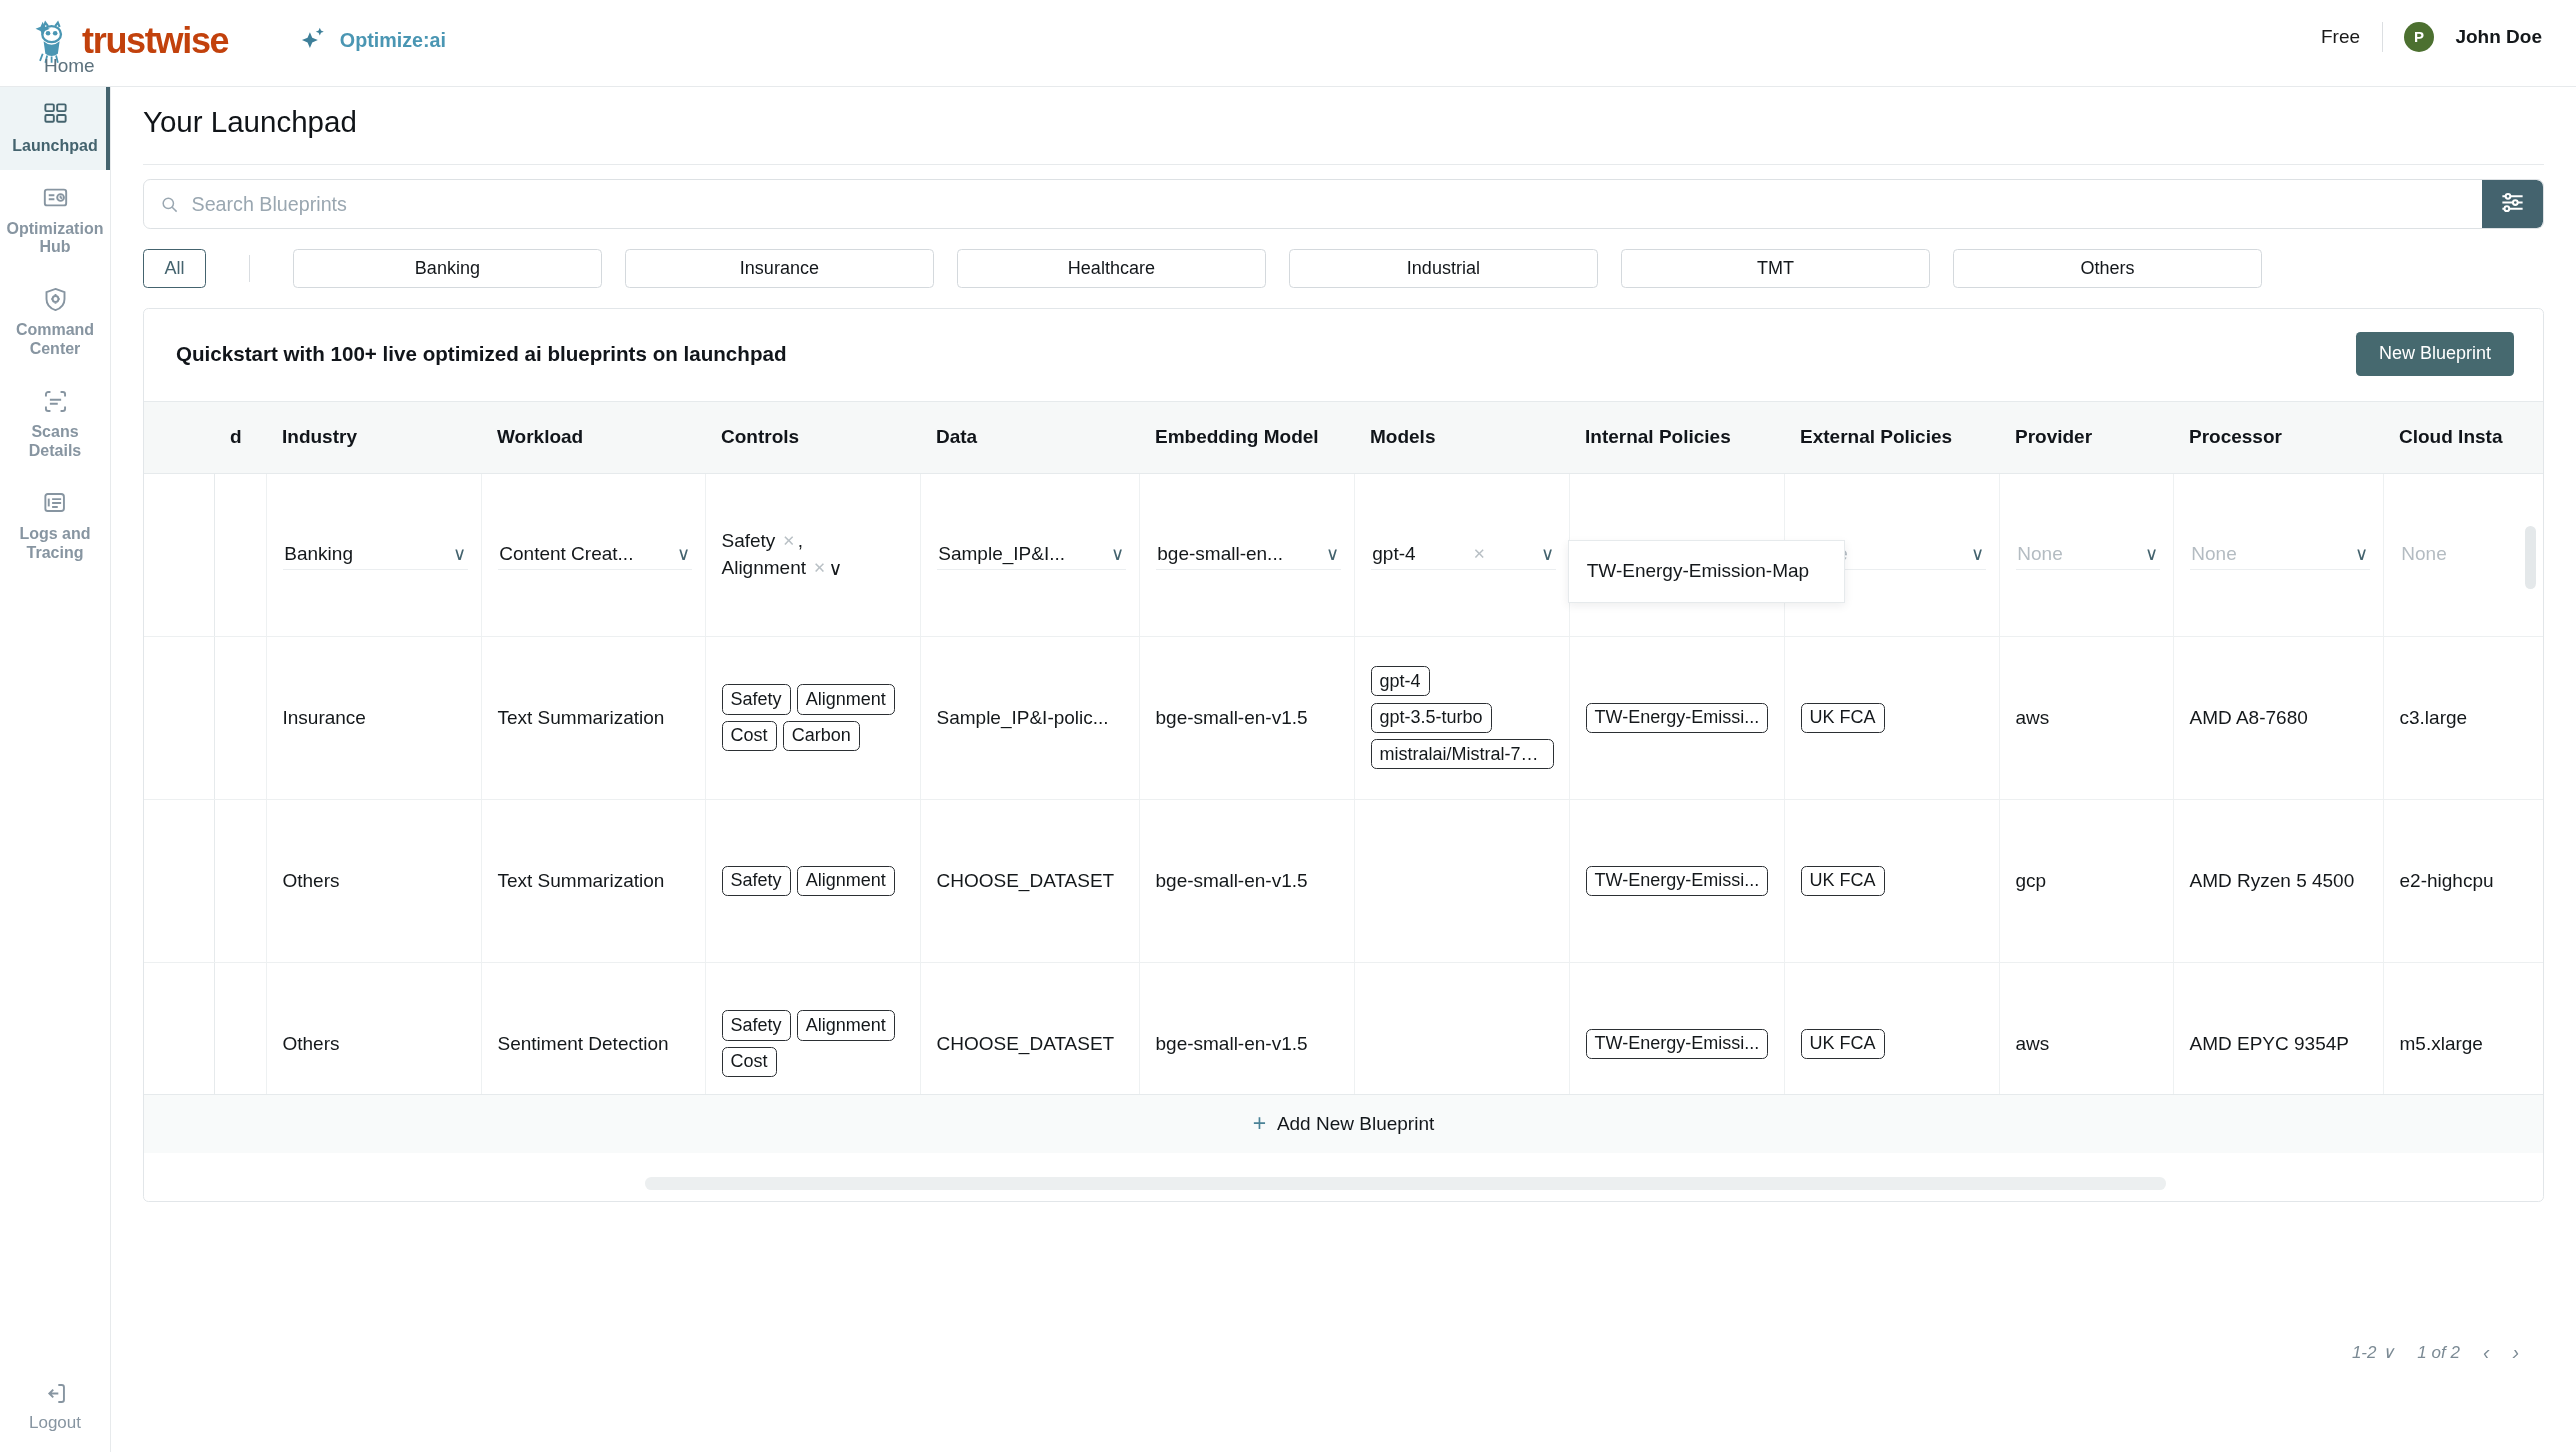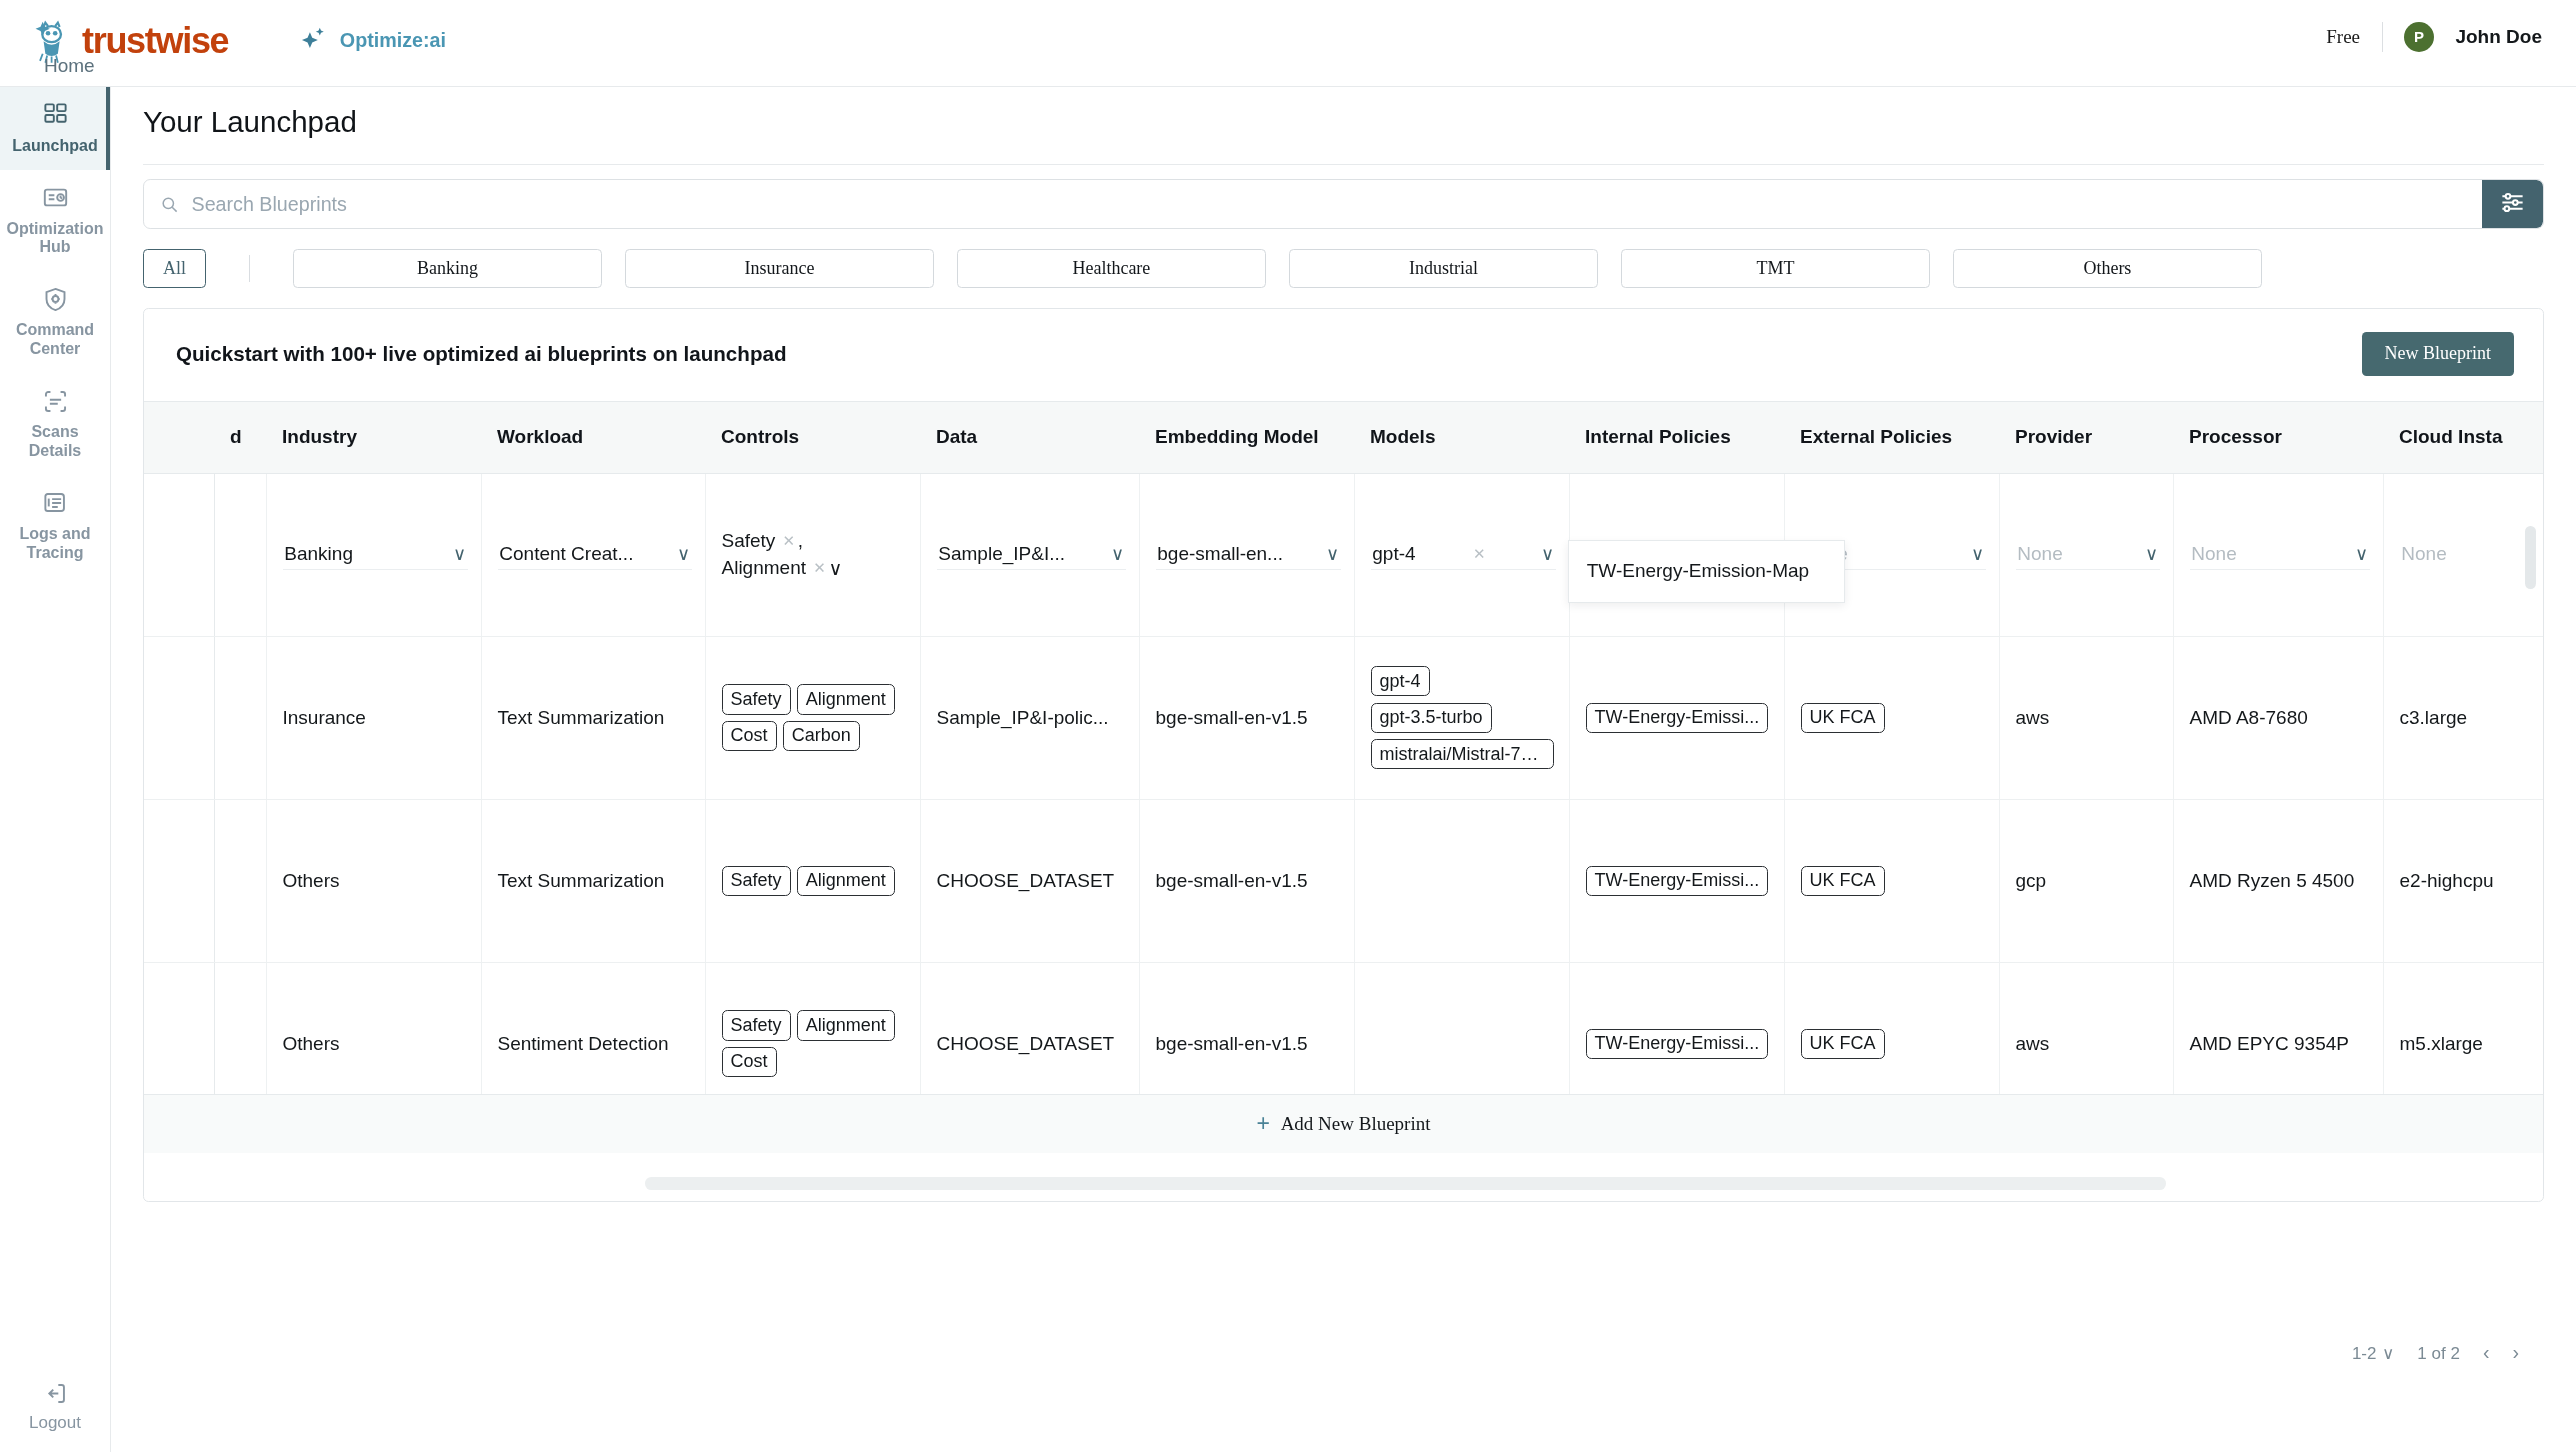--- a/index.html
+++ b/index.html
@@ -2,21 +2,21 @@
 <html style="font-size:14.3px"><head>
 <meta charset="utf-8">
 <style>
   * { box-sizing: border-box; margin: 0; padding: 0; }
   html, body {
     width: 2576px; height: 1453px;
     background: #ffffff;
     font-family: "Liberation Sans", sans-serif;
     overflow: hidden;
   }
-  .mono { font-family: Liberation Serif, serif; text-align: center; }
+  .mono { font-family: Liberation Sans, sans-serif; text-align: center; }
 
   
   #topbar {
     position: absolute; top: 0; left: 0; width: 2576px; height: 87px;
     background: #fff; border-bottom: 0.9px solid #e7eaec;
     display: flex; align-items: flex-start;
   }
   #brand { display: flex; align-items: center; gap: 9px; margin-left: 32px; margin-top: 16px; }
   #brand .wordmark {
     font-size: 36px; font-weight: bold; letter-spacing: -1.3px; color: #c2410c;
@@ -191,22 +191,22 @@
     background: #eceff0; border-radius: 6.3px;
   }
   #vscroll-thumb {
     position: absolute; top: 125px; right: 7.2px; width: 10.7px; height: 63px;
     background: #e4e8ea; border-radius: 5.4px; z-index: 30;
   }
 
   
   #pagination {
     position: absolute; right: 57px; bottom: 89px;
-    display: flex; align-items: flex-end; gap: 23px;
-    font-size: 17px; color: #7b8a94;
+    display: flex; align-items: center; gap: 23px;
+    font-size: 17px; color: #7b8a94; font-style: italic;
   }
   #pagination .ctl { cursor: pointer; display: flex; align-items: center; gap: 5.4px; }
   #pagination .arrow { font-size: 19.7px; cursor: pointer; }
 </style>
 </head>
 <body>
 
 <div id="topbar">
   <div id="brand">
     <span>

